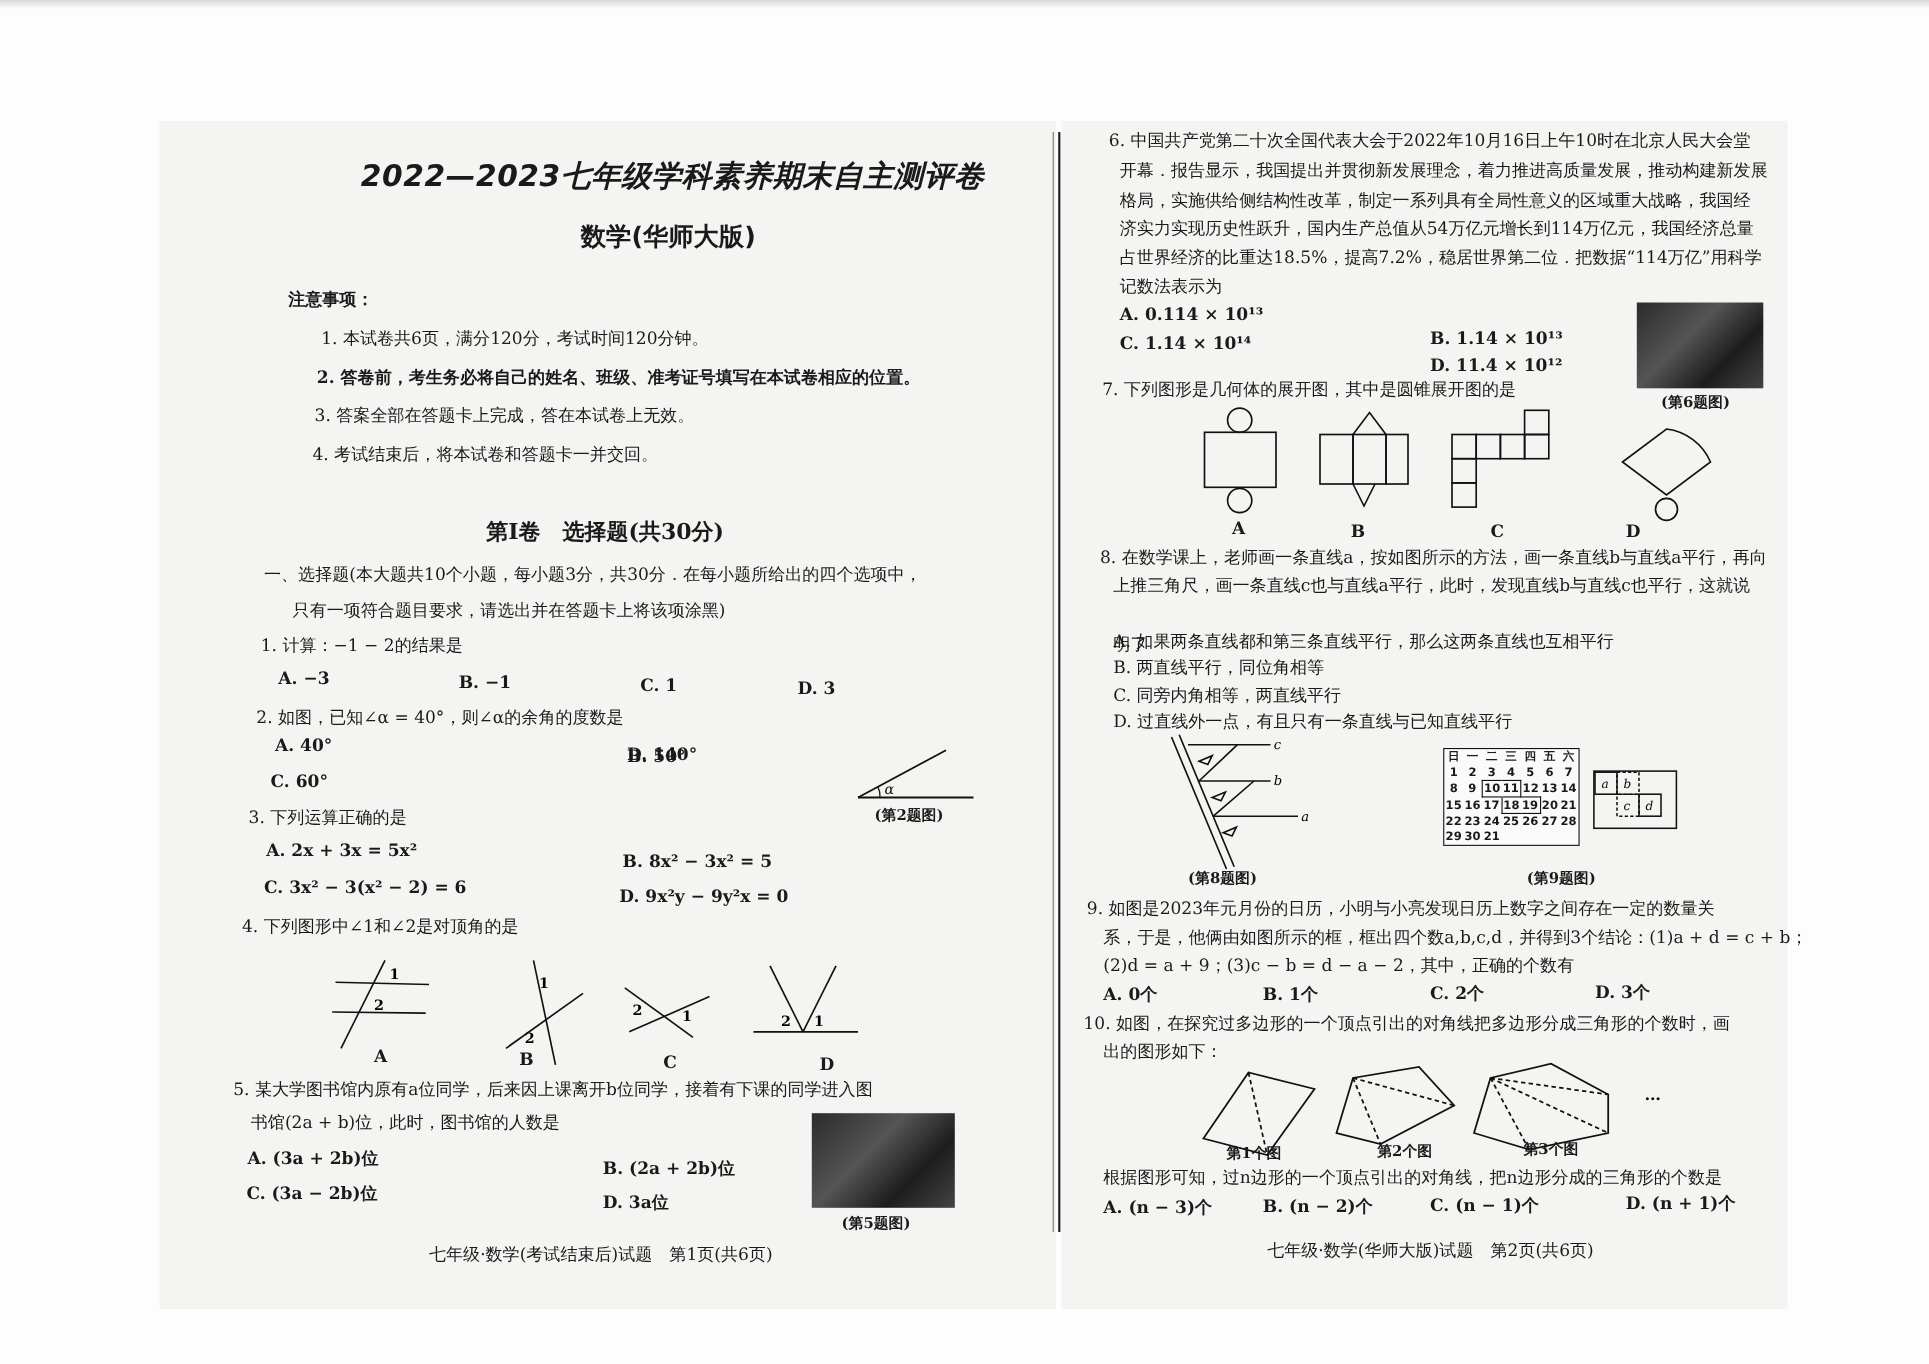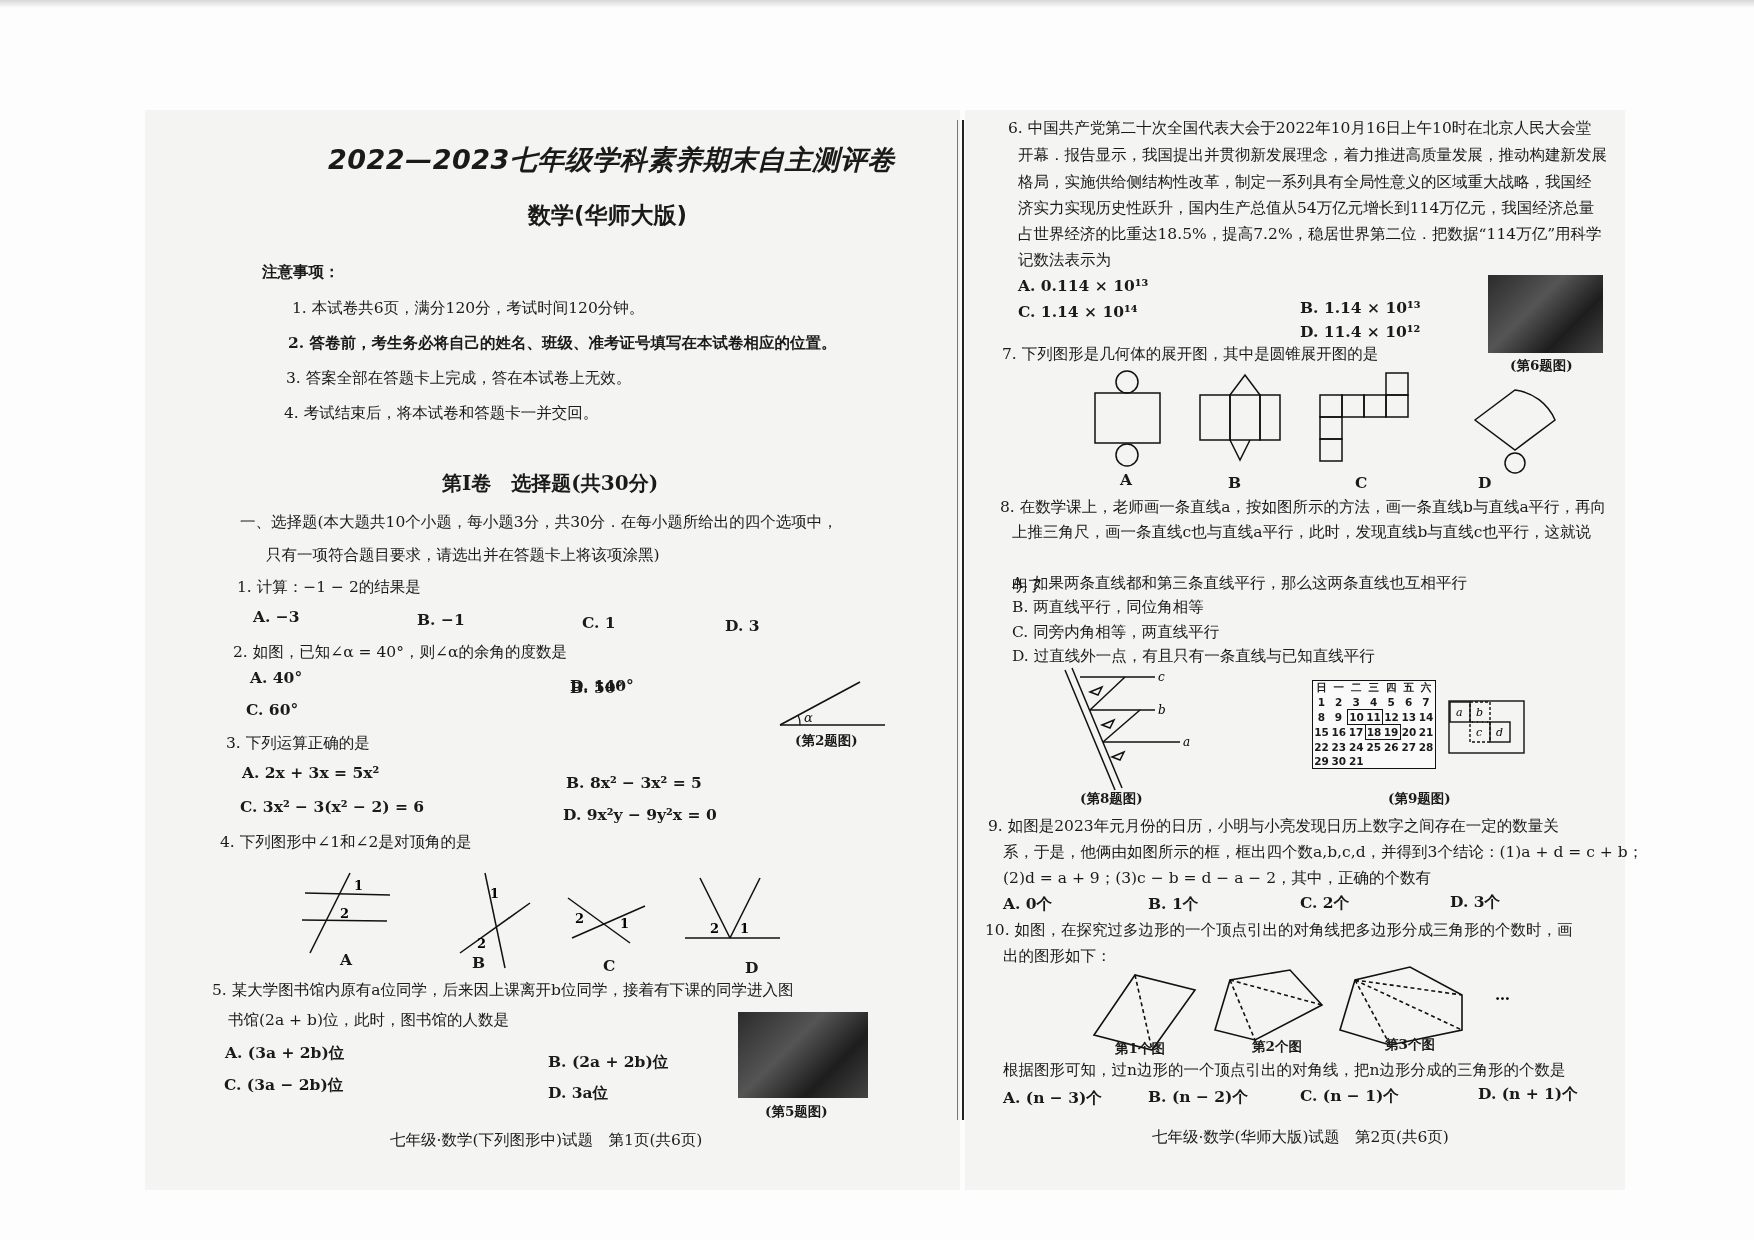--- a/index.html
+++ b/index.html
@@ -107,21 +107,21 @@
 
 <div class="abs t" style="left:212px;top:980px;">5. 某大学图书馆内原有a位同学，后来因上课离开b位同学，接着有下课的同学进入图</div>
 <div class="abs t" style="left:228px;top:1010px;">书馆(2a + b)位，此时，图书馆的人数是</div>
 <div class="abs tb" style="left:225px;top:1043px;">A. (3a + 2b)位</div>
 <div class="abs tb" style="left:548px;top:1052px;">B. (2a + 2b)位</div>
 <div class="abs tb" style="left:224px;top:1075px;">C. (3a − 2b)位</div>
 <div class="abs tb" style="left:548px;top:1083px;">D. 3a位</div>
 <div class="photo" style="left:738px;top:1012px;width:130px;height:86px;"></div>
 <div class="abs cap" style="left:765px;top:1103px;">(第5题图)</div>
 
-<div class="abs t" style="left:390px;top:1130px;">七年级·数学(下列图形中)试题　第1页(共6页)</div>
+<div class="abs t" style="left:390px;top:1130px;">七年级·数学(考试结束后)试题　第1页(共6页)</div>
 
 <div class="abs t" style="left:1008px;top:118px;">6. 中国共产党第二十次全国代表大会于2022年10月16日上午10时在北京人民大会堂</div>
 <div class="abs t" style="left:1018px;top:145px;">开幕．报告显示，我国提出并贯彻新发展理念，着力推进高质量发展，推动构建新发展</div>
 <div class="abs t" style="left:1018px;top:172px;">格局，实施供给侧结构性改革，制定一系列具有全局性意义的区域重大战略，我国经</div>
 <div class="abs t" style="left:1018px;top:198px;">济实力实现历史性跃升，国内生产总值从54万亿元增长到114万亿元，我国经济总量</div>
 <div class="abs t" style="left:1018px;top:224px;">占世界经济的比重达18.5%，提高7.2%，稳居世界第二位．把数据“114万亿”用科学</div>
 <div class="abs t" style="left:1018px;top:250px;">记数法表示为</div>
 <div class="abs tb" style="left:1018px;top:276px;">A. 0.114 × 10¹³</div>
 <div class="abs tb" style="left:1300px;top:298px;">B. 1.14 × 10¹³</div>
 <div class="abs tb" style="left:1018px;top:302px;">C. 1.14 × 10¹⁴</div>

